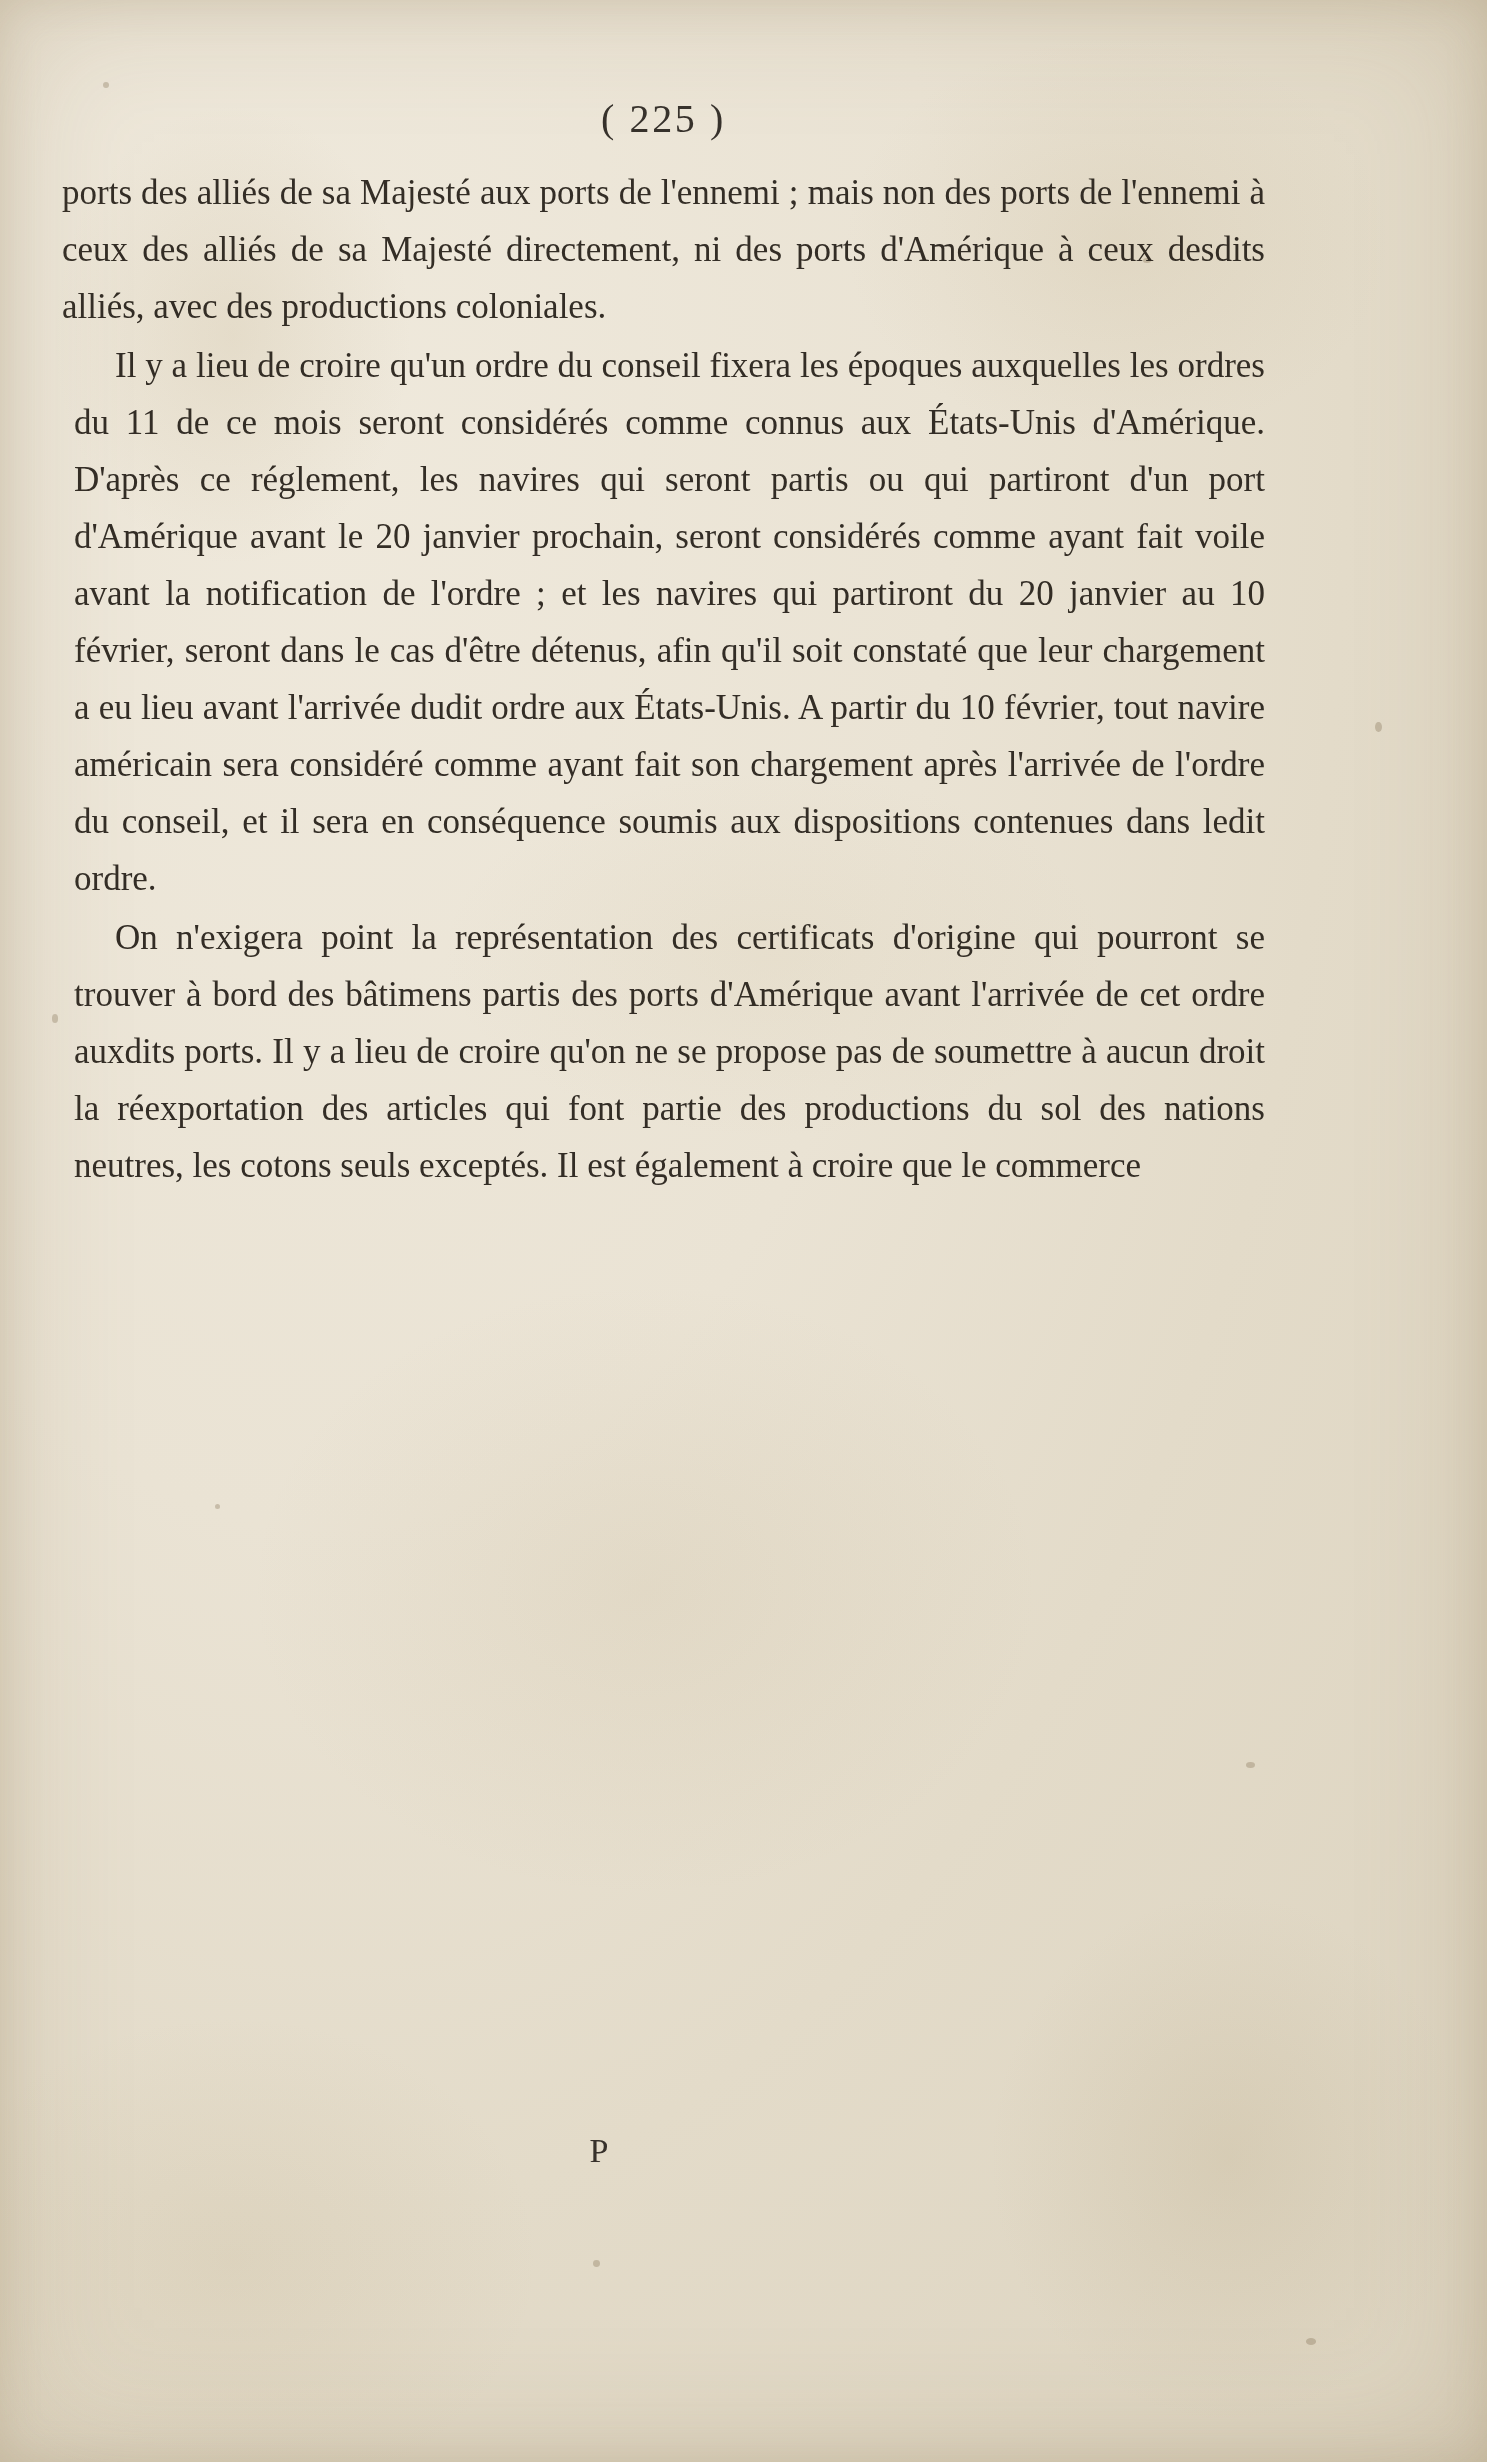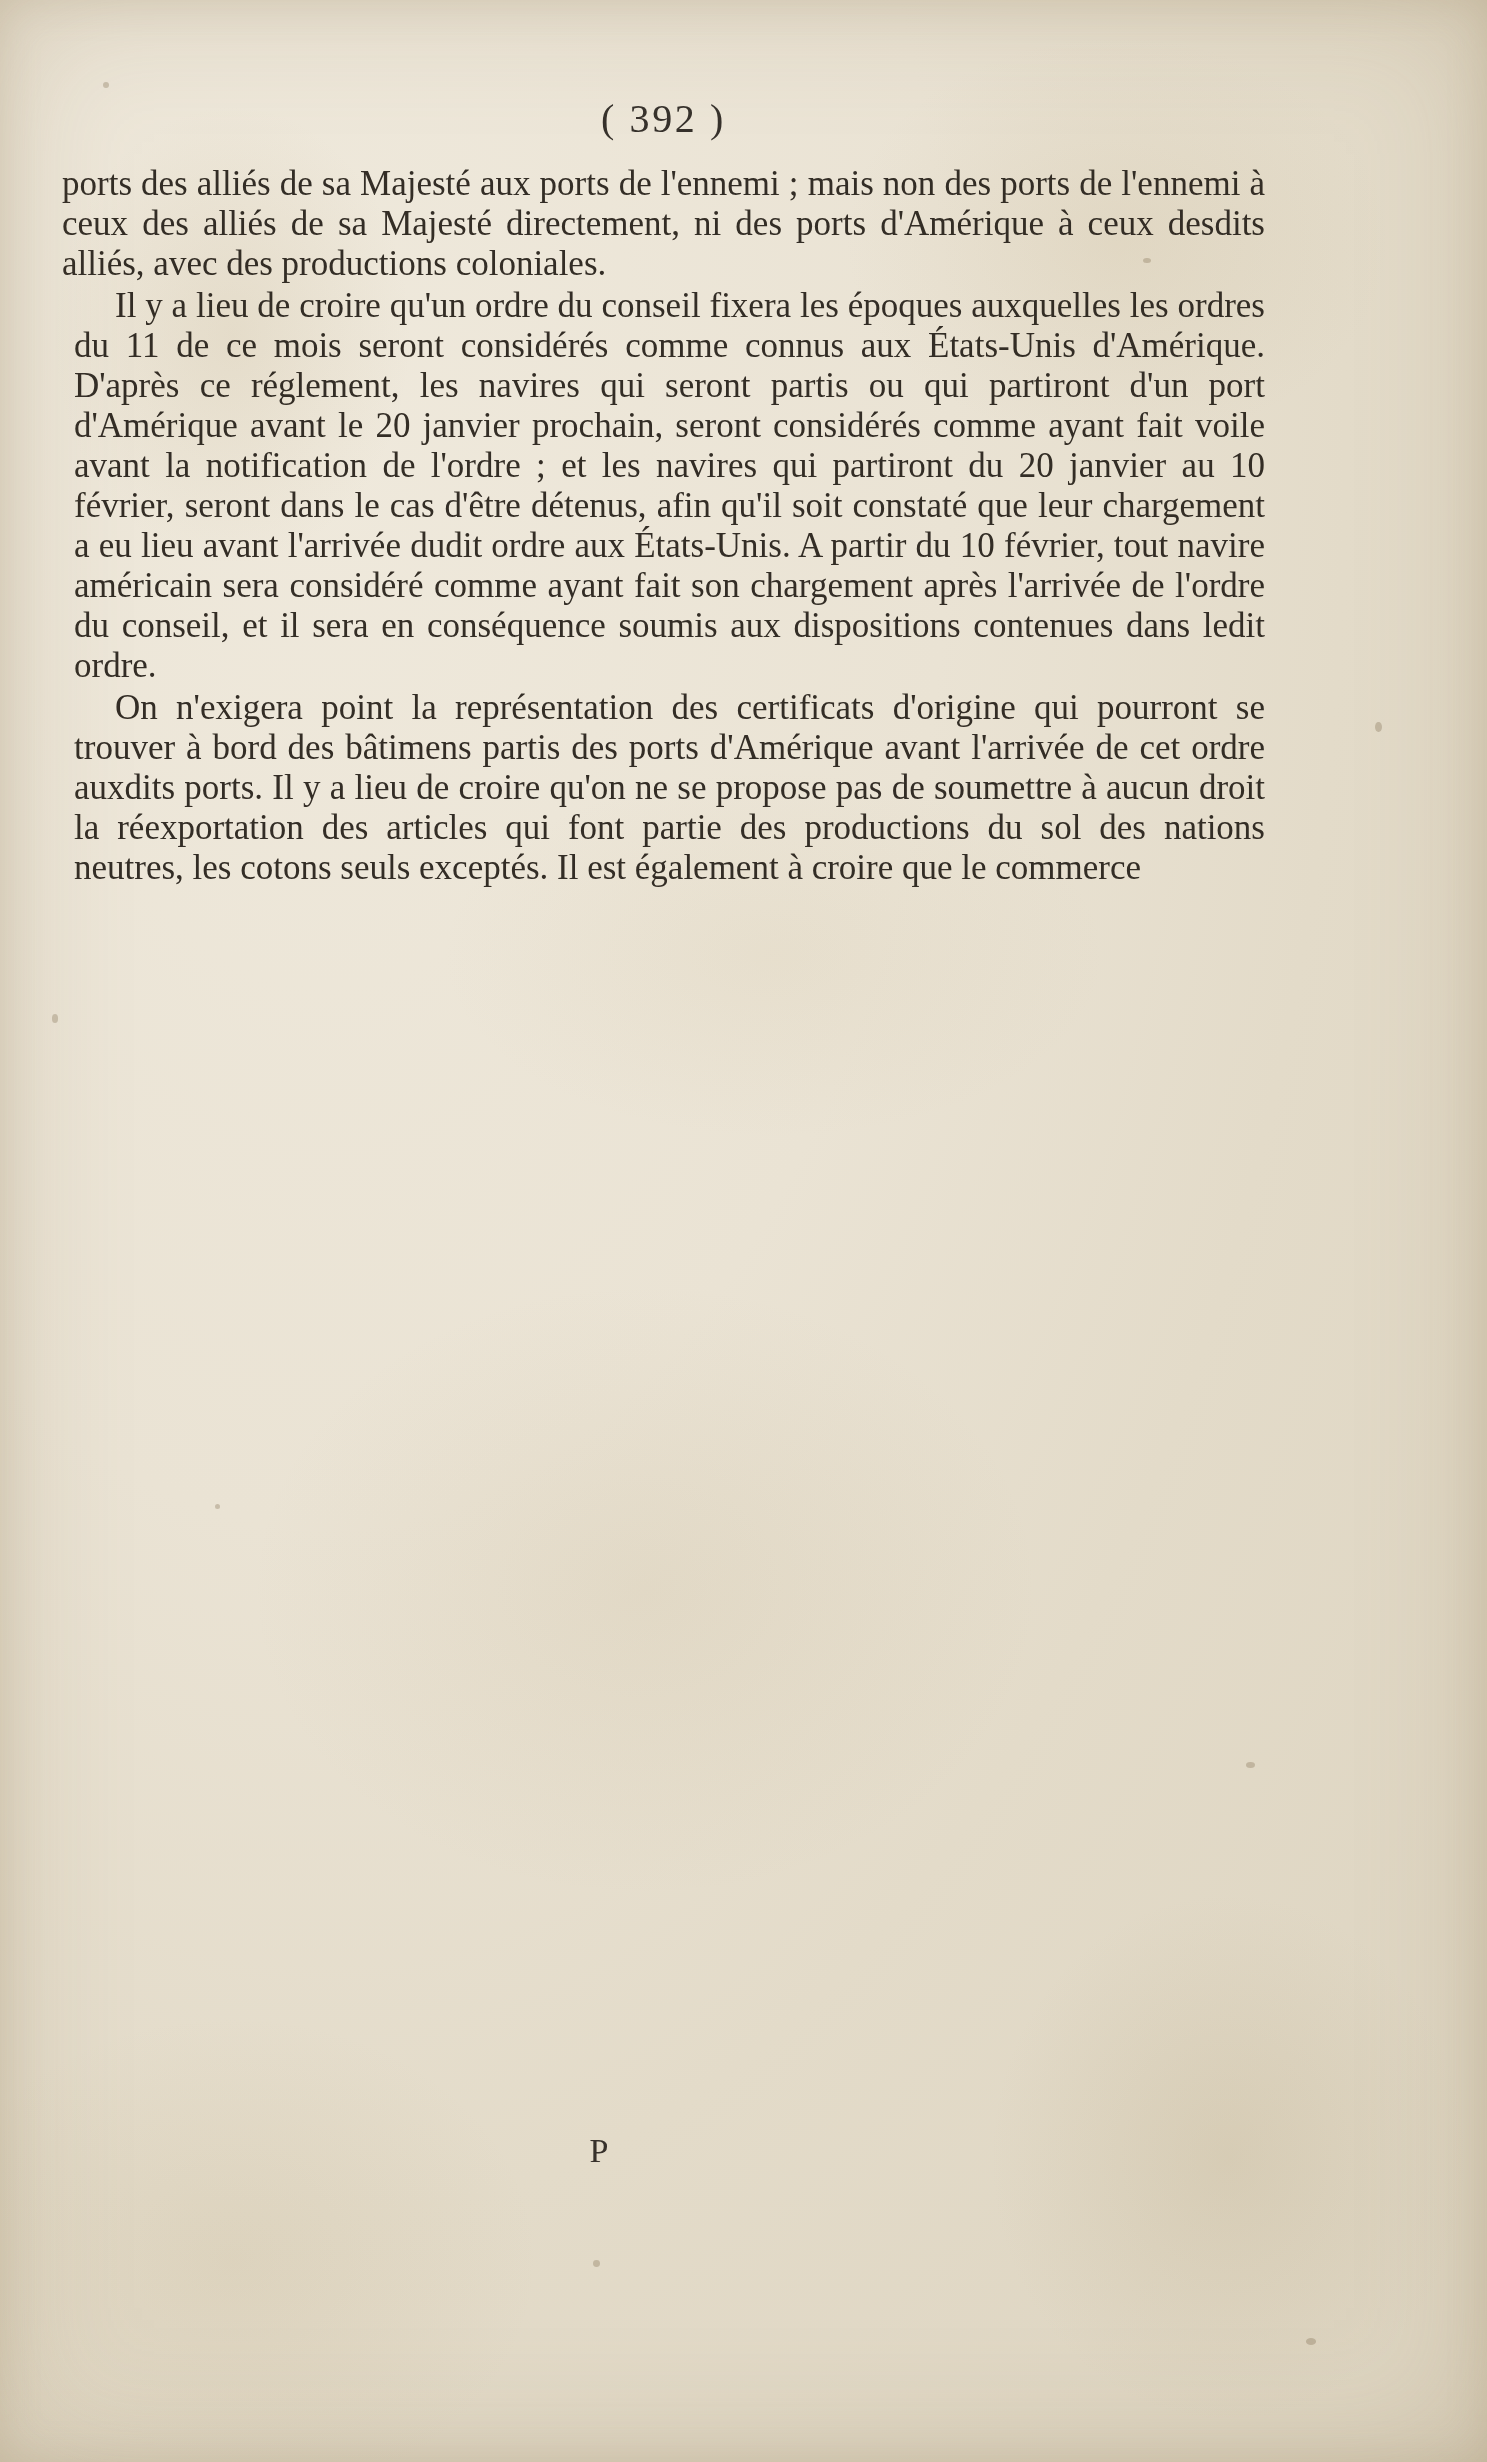--- a/index.html
+++ b/index.html
@@ -65,21 +65,21 @@
     font-size: 40px;
     letter-spacing: 2.6px;
     color: #2a2520;
     margin: 0 0 22.3px 0;
     font-family: "Liberation Serif", serif;
   }
 
   .body-text p {
     margin: 0 0 0 0;
     font-size: 35px;
-    line-height: 40px;
+    line-height: 57px;
     color: #262019;
     text-align: justify;
     text-justify: inter-word;
     font-family: "Liberation Serif", serif;
   }
   .body-text p.indent { text-indent: 41px; margin-left: 12px; }
   .body-text p + p { margin-top: 1.7px; }
 
   .signature {
     position: absolute;
@@ -111,21 +111,21 @@
   <div class="fleck" style="left:1143px; top:258px;  width:7.7px;  height:5.2px;"></div>
   <div class="fleck" style="left:1375px; top:722px;  width:6.9px;  height:10.3px;"></div>
   <div class="fleck" style="left:215px;  top:1504px; width:5.2px;  height:5.2px;"></div>
   <div class="fleck" style="left:1246px; top:1762px; width:8.6px; height:6px;"></div>
   <div class="fleck" style="left:593px;  top:2260px; width:6.9px;  height:6.9px;"></div>
   <div class="fleck" style="left:1306px; top:2338px; width:10.3px; height:6.9px;"></div>
   <div class="fleck" style="left:52px;   top:1014px; width:6px;  height:8.6px;"></div>
 
   <div class="content">
 
-    <div class="page-number ink-fade">( 392 )</div>
+    <div class="page-number ink-fade">( 225 )</div>
 
     <div class="body-text ink-fade">
       <p>ports des alliés de sa Majesté aux ports de l'ennemi ; mais non des ports de l'ennemi à ceux des alliés de sa Majesté directement, ni des ports d'Amérique à ceux desdits alliés, avec des productions coloniales.</p>
       <p class="indent">Il y a lieu de croire qu'un ordre du conseil fixera les époques auxquelles les ordres du 11 de ce mois seront considérés comme connus aux États-Unis d'Amérique. D'après ce réglement, les navires qui seront partis ou qui partiront d'un port d'Amérique avant le 20 janvier prochain, seront considérés comme ayant fait voile avant la notification de l'ordre ; et les navires qui partiront du 20 janvier au 10 février, seront dans le cas d'être détenus, afin qu'il soit constaté que leur chargement a eu lieu avant l'arrivée dudit ordre aux États-Unis. A partir du 10 février, tout navire américain sera considéré comme ayant fait son chargement après l'arrivée de l'ordre du conseil, et il sera en conséquence soumis aux dispositions contenues dans ledit ordre.</p>
       <p class="indent">On n'exigera point la représentation des certificats d'origine qui pourront se trouver à bord des bâtimens partis des ports d'Amérique avant l'arrivée de cet ordre auxdits ports. Il y a lieu de croire qu'on ne se propose pas de soumettre à aucun droit la réexportation des articles qui font partie des productions du sol des nations neutres, les cotons seuls exceptés. Il est également à croire que le commerce</p>
     </div>
 
     <div class="signature ink-fade">P</div>
   </div>
 

